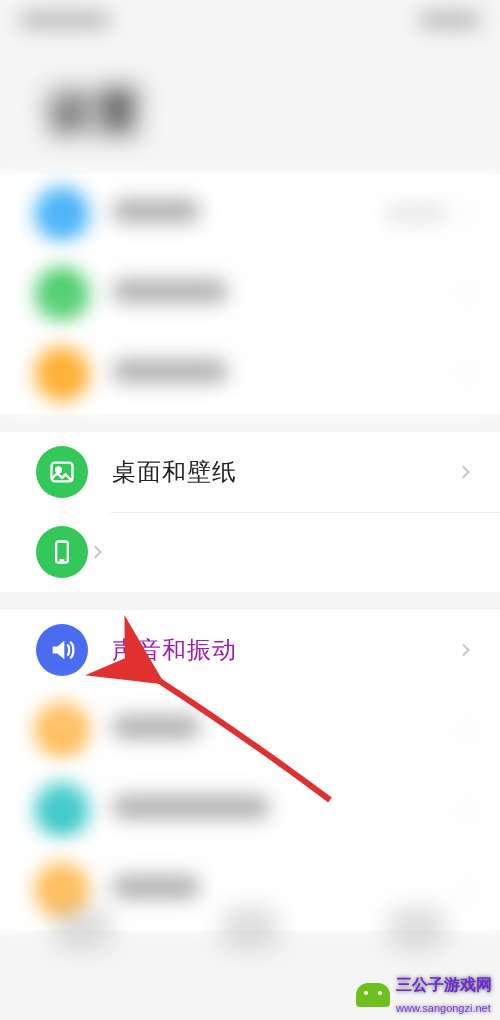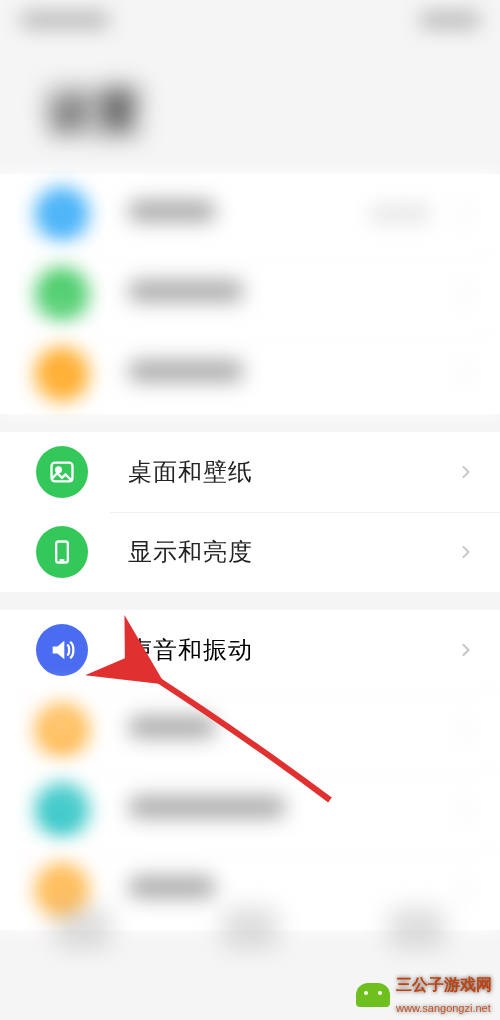--- a/index.html
+++ b/index.html
@@ -9,21 +9,21 @@
   .status-bar { height: 40px; display: flex; justify-content: space-between; align-items: center; padding: 0 20px; filter: blur(10px); opacity: .6; }
   .status-left, .status-right { display:flex; align-items:center; gap:6px; }
   .status-dot { width: 90px; height: 16px; background: #888; border-radius: 8px; }
   .status-batt { width: 60px; height: 16px; background: #888; border-radius: 6px; }
 
   .page-title { filter: blur(12px); font-size: 48px; font-weight: 700; color: #222; padding: 40px 0 30px 46px; }
 
   .group { background: #fff; }
   .group + .group { margin-top: 18px; }
 
-  .item { display: flex; align-items: center; height: 80px; padding: 0 24px 0 36px; background: #fff; position: relative; gap: 16px; }
+  .item { display: flex; align-items: center; height: 80px; padding: 0 24px 0 36px; background: #fff; position: relative; }
   .item + .item::before { content:""; position:absolute; left:110px; right:0; top:0; height:1px; background:#f0f0f0; }
 
   .icon-wrap { width: 52px; height: 52px; border-radius: 50%; display:flex; align-items:center; justify-content:center; flex-shrink:0; }
   .label { font-size: 24px; color: #222; margin-left: 24px; flex: 1; letter-spacing: 1px; }
   .value { font-size: 20px; color: #bbb; margin-right: 10px; }
   .chev { width: 20px; height: 20px; flex-shrink:0; }
   .chev svg { width:100%; height:100%; }
 
   .blurred { filter: blur(10px); }
   .blurred .label, .blurred .value { color: #aaa; }
@@ -33,31 +33,31 @@
   .c-green  { background:#35c759; }
   .c-green2 { background:#34c759; }
   .c-orange { background:#ff9f0a; }
   .c-orange2{ background:#ffad33; }
   .c-teal   { background:#1fc0c0; }
   .c-indigo { background:#4a6cf0; }
 
   .icon-wrap svg { width: 28px; height: 28px; }
 
   
-  .highlight .label { color:#000000; font-weight:500; }
+  .highlight .label { color:#a21caf; font-weight:500; }
 
   
   .arrow-overlay { position:absolute; left:0; top:0; width:500px; height:1020px; pointer-events:none; }
 
   
   .bottom-nav { position:absolute; left:0; right:0; bottom:60px; height:64px; display:flex; justify-content:space-around; align-items:center; filter: blur(12px); opacity:.4; }
   .bn-item { width:56px; height:40px; background:#aaa; border-radius:10px; }
 
   
-  .watermark { position:absolute; right:8px; bottom:6px; display:flex; align-items:center; gap:6px; font-size:16px; color:#c2410c; text-shadow:0 0 4px rgba(0,0,0,.7); }
+  .watermark { position:absolute; right:8px; bottom:6px; display:flex; align-items:center; gap:6px; font-size:16px; color:#6d28d9; text-shadow:0 0 4px rgba(0,0,0,.7); }
   .wm-logo { width:34px; height:24px; background:#6ec01e; border-radius:12px 12px 4px 4px; position:relative; }
   .wm-logo::before, .wm-logo::after { content:""; position:absolute; width:4px; height:4px; background:#fff; border-radius:50%; top:8px; }
   .wm-logo::before { left:8px; }
   .wm-logo::after { right:8px; }
   .wm-text { display:flex; flex-direction:column; line-height:1.1; }
   .wm-main { font-weight:700; }
   .wm-sub { font-size:11px; opacity:.9;margin-top:8px; }
 
   
   .ph { height:22px; background:#aaa; border-radius:11px; }
@@ -131,21 +131,20 @@
             <polyline points="9 6 15 12 9 18"></polyline>
           </svg></span>
       </div>
       <div class="item">
         <span class="icon-wrap c-green2">
           <svg viewBox="0 0 24 24" fill="none" stroke="#fff" stroke-width="2">
             <rect x="7" y="3" width="10" height="18" rx="2"></rect>
             <line x1="10" y1="19" x2="14" y2="19"></line>
           </svg>
         </span>
-        <span class="label">显示和亮度</span>
         <span class="chev"><svg viewBox="0 0 24 24" fill="none" stroke="#c8c8c8" stroke-width="2.5" stroke-linecap="round">
             <polyline points="9 6 15 12 9 18"></polyline>
           </svg></span>
       </div>
     </div>
     <div class="group">
       <div class="item highlight">
         <span class="icon-wrap c-indigo">
           <svg viewBox="0 0 24 24" fill="#fff">
             <path d="M4 9v6h4l6 5V4L8 9H4z"></path>

